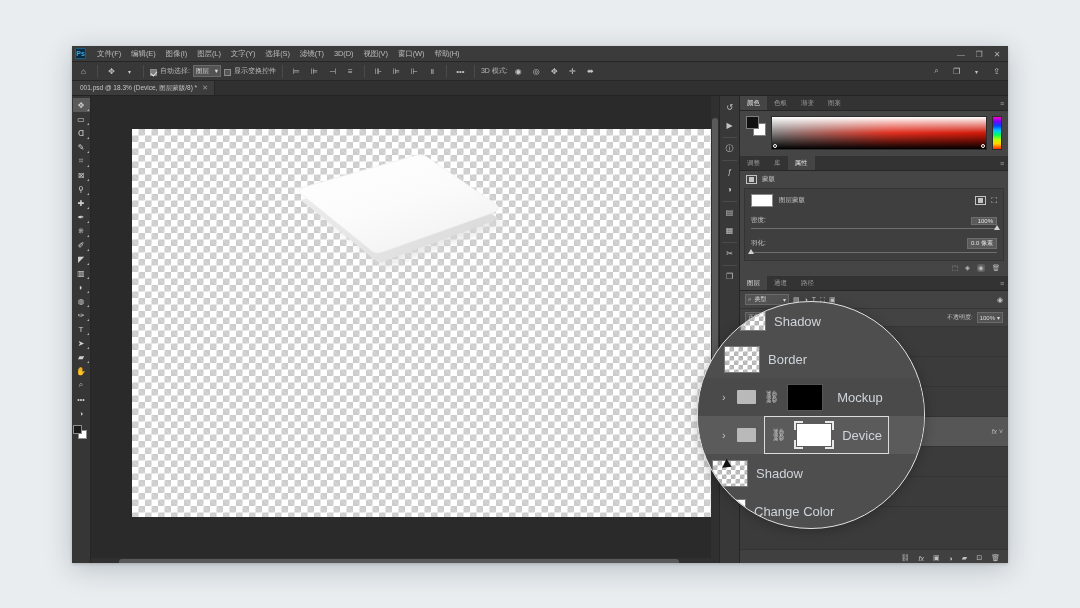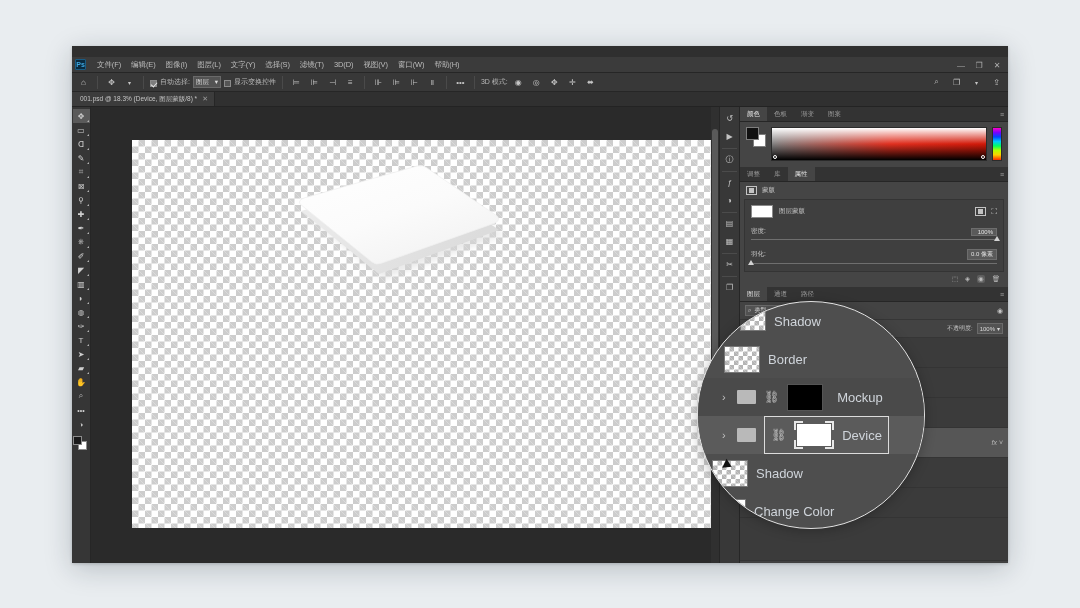--- a/index.html
+++ b/index.html
@@ -30,21 +30,20 @@
 
   
   .menubar {
     height: 16px;
     background: #3b3b3b;
     display: flex;
     align-items: center;
     padding-left: 3px;
     border-bottom: 1px solid #262626;
     position: relative;
-    margin-top: 11px;
   }
   .ps-logo {
     width: 11px; height: 11px;
     background: #0a2b40;
     border: 1px solid #1a5c84;
     border-radius: 1px;
     color: #3fa7e0;
     font-size: 7px;
     line-height: 10px;
     text-align: center;

